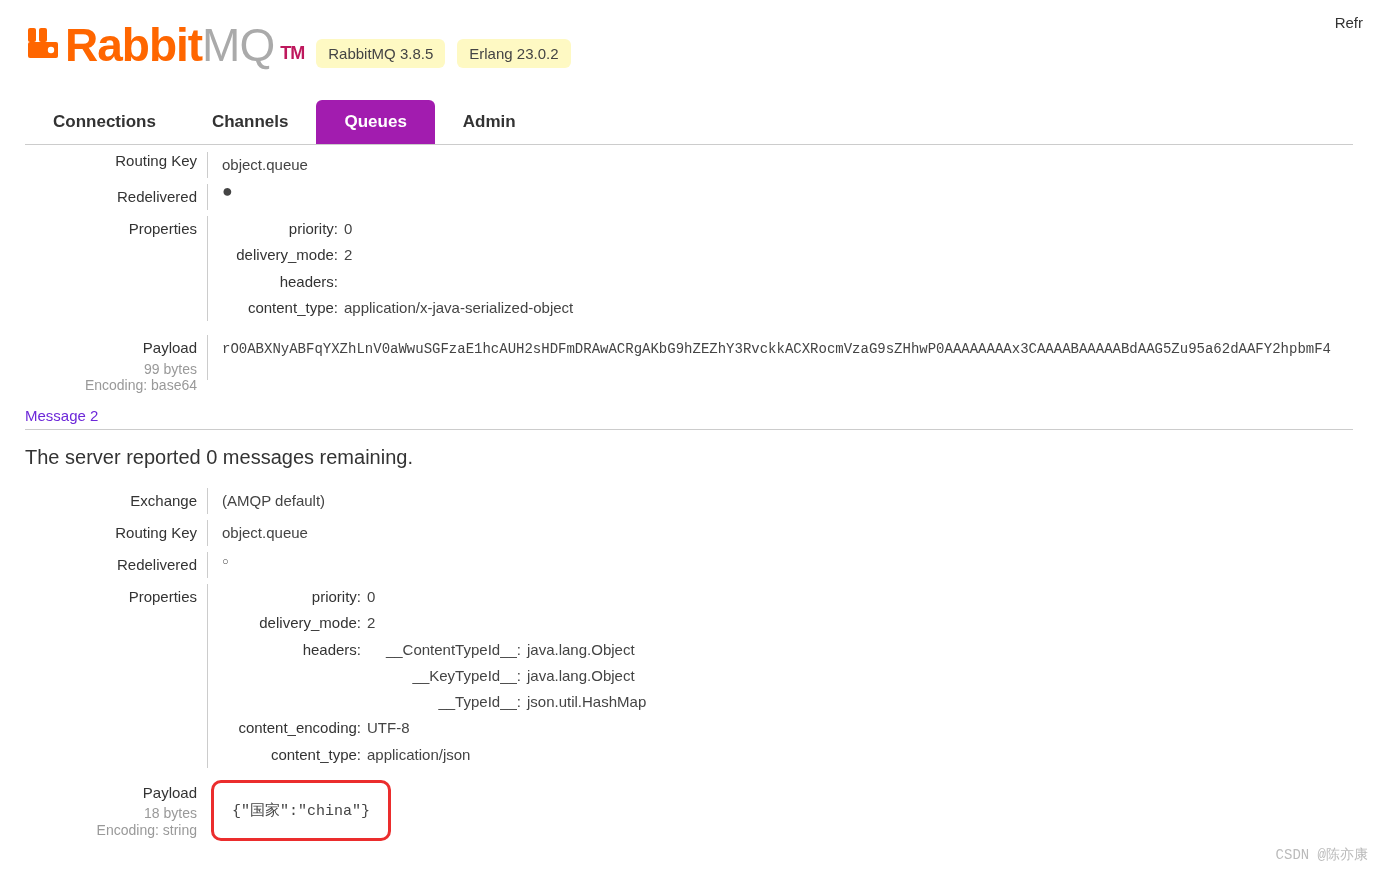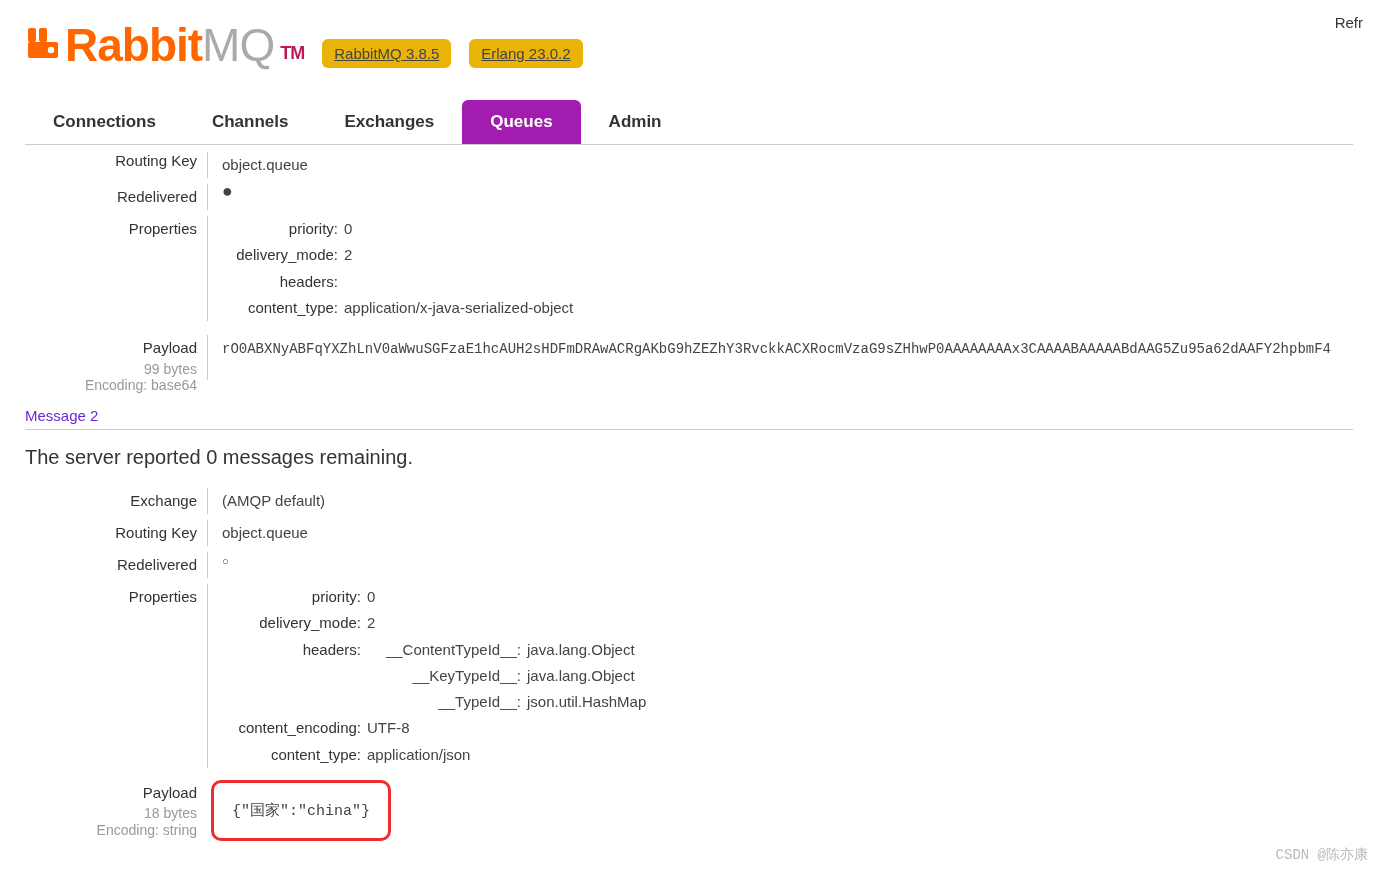--- a/index.html
+++ b/index.html
@@ -1,24 +1,24 @@
 <!DOCTYPE html>
 <html><head>
 <meta charset="utf-8">
 <style>
   * { box-sizing: border-box; margin: 0; padding: 0; }
   body { font-family: "Helvetica Neue", Arial, sans-serif; font-size: 15px; color: #444; background: #fff; width: 1378px; }
   .container { padding: 0 25px 40px 25px; }
-  .header { display: flex; align-items: flex-end; gap: 18px; padding: 18px 0 10px 0; position: relative; }
+  .header { display: flex; align-items: flex-end; gap: 12px; padding: 18px 0 10px 0; position: relative; }
   .logo { display: flex; align-items: baseline; font-weight: 700; letter-spacing: -1px; }
   .logo-icon svg { display: block; }
   .logo-rabbit { font-size: 46px; color: #f60; margin-left: 4px; }
   .logo-mq { font-size: 46px; color: #aaa; font-weight: 400; }
   .logo-tm { font-size: 18px; color: #be185d; margin-left: 6px; align-self: flex-end; margin-bottom: 8px; }
-  .badge { background: #eab308; border-radius: 6px; padding: 6px 12px; font-size: 15px; color: #444; margin-bottom: 4px; text-decoration: underline; }
+  .badge { background: #fef9c3; border-radius: 6px; padding: 6px 12px; font-size: 15px; color: #444; margin-bottom: 4px; }
   .refr { position: absolute; right: -10px; top: 14px; font-size: 15px; color: #333; }
   .nav { display: flex; border-bottom: 1px solid #ccc; margin-top: 18px; }
   .nav-item { padding: 12px 28px; font-size: 17px; font-weight: 700; color: #333; border-top-left-radius: 6px; border-top-right-radius: 6px; cursor: pointer; }
   .nav-item.active { background: #a21caf; color: #fff; }
   .msg-sect { margin-top: 4px; }
   .row { display: flex; align-items: flex-start; padding: 3px 0; }
   .row-label { width: 182px; text-align: right; padding-right: 10px; color: #333; font-size: 15px; line-height: 1.7; flex-shrink: 0; }
   .row-value { border-left: 1px solid #ccc; padding-left: 14px; min-height: 26px; line-height: 1.7; color: #444; flex: 1; }
   .row-value .mono { font-family: "Courier New", monospace; font-size: 14px; word-break: break-all; color: #444; }
   .props-table { display: table; }
@@ -59,21 +59,20 @@
       <span class="logo-tm">TM</span>
     </div>
     <span class="badge">RabbitMQ 3.8.5</span>
     <span class="badge">Erlang 23.0.2</span>
     <span class="refr">Refr</span>
   </div>
 
   <div class="nav">
     <div class="nav-item">Connections</div>
     <div class="nav-item">Channels</div>
-    <div class="nav-item">Exchanges</div>
     <div class="nav-item active">Queues</div>
     <div class="nav-item">Admin</div>
   </div>
 
   <div class="msg-sect">
     <div class="row">
       <div class="row-label" style="position:relative; top:-4px;">Routing Key</div>
       <div class="row-value">object.queue</div>
     </div>
     <div class="row">

